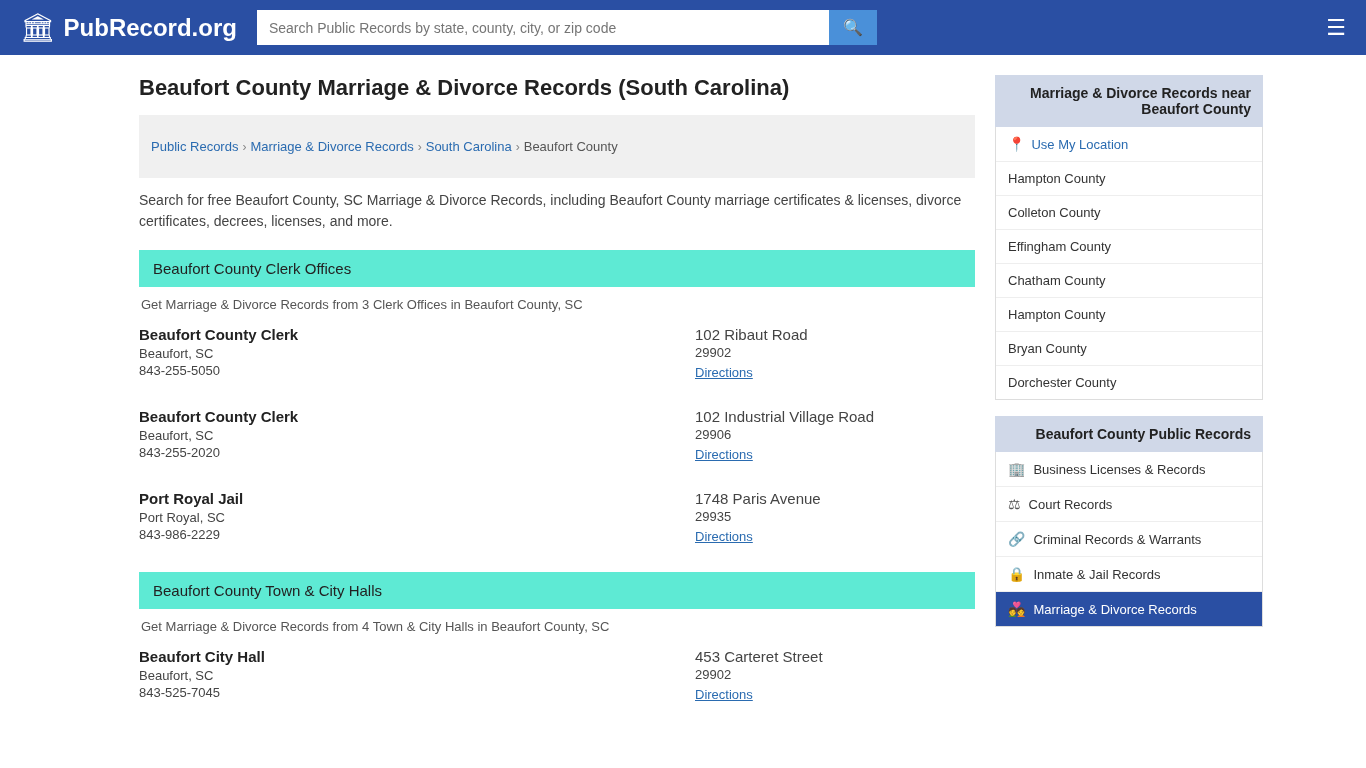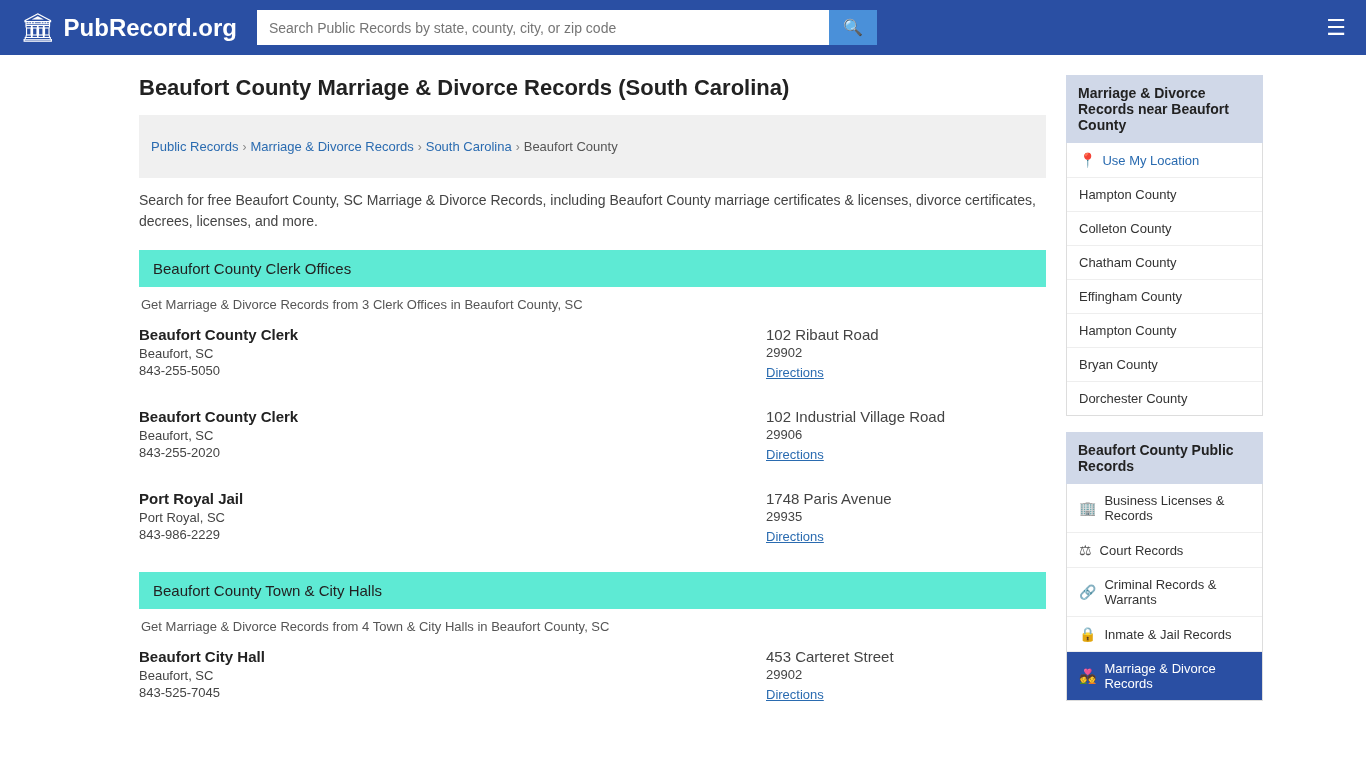--- a/index.html
+++ b/index.html
@@ -63,22 +63,23 @@
       margin: 0 auto;
       padding: 20px 20px;
       display: flex;
       gap: 20px;
     }
     .content {
       flex: 1;
       margin-left: 36px;
     }
     .sidebar {
-      width: 197px;
+      width: 268px;
       flex-shrink: 0;
+      text-align: right;
     }
 
     
     .page-title {
       font-size: 22px;
       font-weight: bold;
       color: #222;
       margin-bottom: 14px;
     }
 
@@ -346,26 +347,26 @@
           <span>Hampton County</span>
         </a>
       </li>
       <li>
         <a href="#">
           <span>Colleton County</span>
         </a>
       </li>
       <li>
         <a href="#">
+          <span>Effingham County</span>
+        </a>
+      </li>
+      <li>
+        <a href="#">
           <span>Chatham County</span>
-        </a>
-      </li>
-      <li>
-        <a href="#">
-          <span>Effingham County</span>
         </a>
       </li>
       <li>
         <a href="#">
           <span>Hampton County</span>
         </a>
       </li>
       <li>
         <a href="#">
           <span>Bryan County</span>

